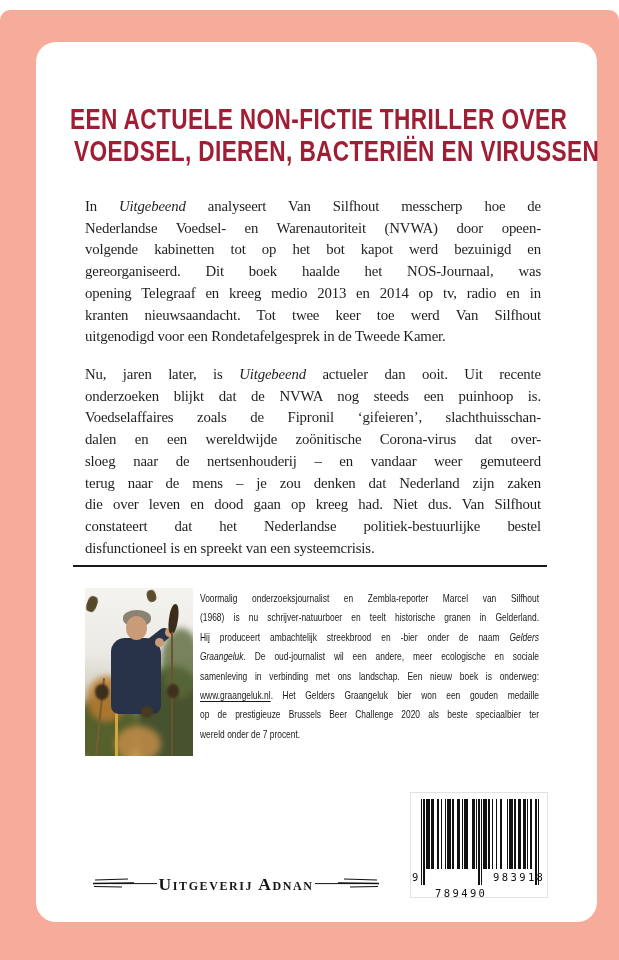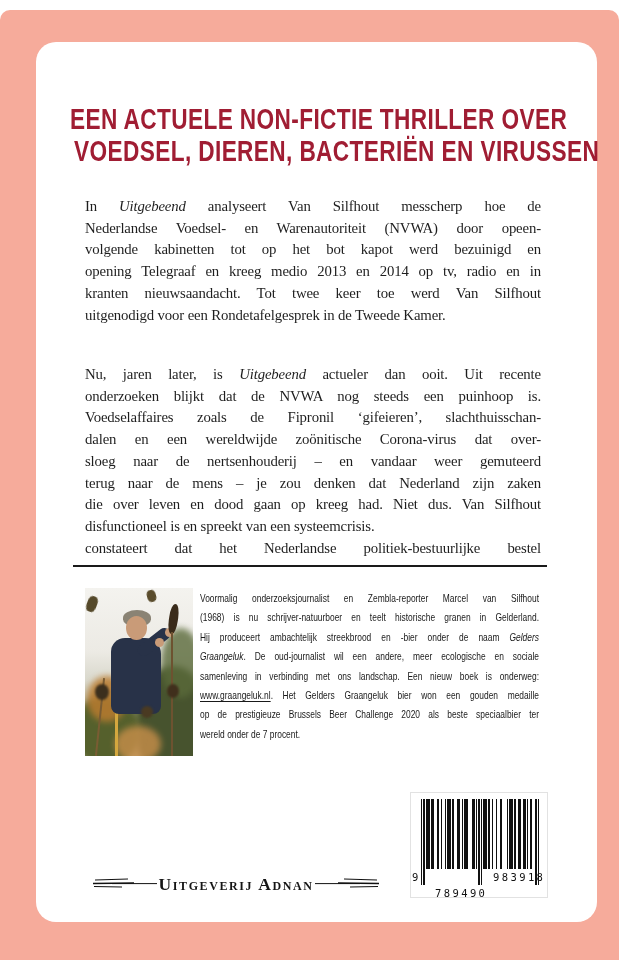--- a/index.html
+++ b/index.html
@@ -86,34 +86,35 @@
     <span class="cond" style="color: rgb(160, 29, 51);">VOEDSEL, DIEREN, BACTERIËN EN VIRUSSEN</span>
   </div>
   <div class="headline hl1">
     <span class="cond" style="color: rgb(160, 29, 51);">EEN ACTUELE NON-FICTIE THRILLER OVER</span>
   </div>
 
   <div class="bodyblock p1" style="color: rgb(30, 30, 30);">
       <div class="tline"><span>In </span><i>Uitgebeend</i><span> analyseert Van Silfhout messcherp hoe de</span></div>
       <div class="tline"><span>Nederlandse Voedsel- en Warenautoriteit (NVWA) door opeen-</span></div>
       <div class="tline"><span>volgende kabinetten tot op het bot kapot werd bezuinigd en</span></div>
+      <div class="tline"><span>gereorganiseerd. Dit boek haalde het NOS-Journaal, was</span></div>
       <div class="tline"><span>opening Telegraaf en kreeg medio 2013 en 2014 op tv, radio en in</span></div>
       <div class="tline"><span>kranten nieuwsaandacht. Tot twee keer toe werd Van Silfhout</span></div>
       <div class="tline tlast"><span>uitgenodigd voor een Rondetafelgesprek in de Tweede Kamer.</span></div>
     </div>
   <div class="bodyblock p2" style="color: rgb(30, 30, 30);">
       <div class="tline"><span>Nu, jaren later, is </span><i>Uitgebeend</i><span> actueler dan ooit. Uit recente</span></div>
       <div class="tline"><span>onderzoeken blijkt dat de NVWA nog steeds een puinhoop is.</span></div>
       <div class="tline"><span>Voedselaffaires zoals de Fipronil ‘gifeieren’, slachthuisschan-</span></div>
       <div class="tline"><span>dalen en een wereldwijde zoönitische Corona-virus dat over-</span></div>
       <div class="tline"><span>sloeg naar de nertsenhouderij – en vandaar weer gemuteerd</span></div>
       <div class="tline"><span>terug naar de mens – je zou denken dat Nederland zijn zaken</span></div>
       <div class="tline"><span>die over leven en dood gaan op kreeg had. Niet dus. Van Silfhout</span></div>
+      <div class="tline"><span>constateert dat het Nederlandse politiek-bestuurlijke bestel</span></div>
       <div class="tline tlast"><span>disfunctioneel is en spreekt van een systeemcrisis.</span></div>
-      <div class="tline"><span>constateert dat het Nederlandse politiek-bestuurlijke bestel</span></div>
     </div>
 
   <div class="divider"></div>
 
   <div class="photo">
     <div class="blob bush-r"></div>
     <div class="blob bush-r2"></div>
     <div class="blob bush-bl"></div>
     <div class="blob bush-or"></div>
     <div class="blob bush-or2"></div>

